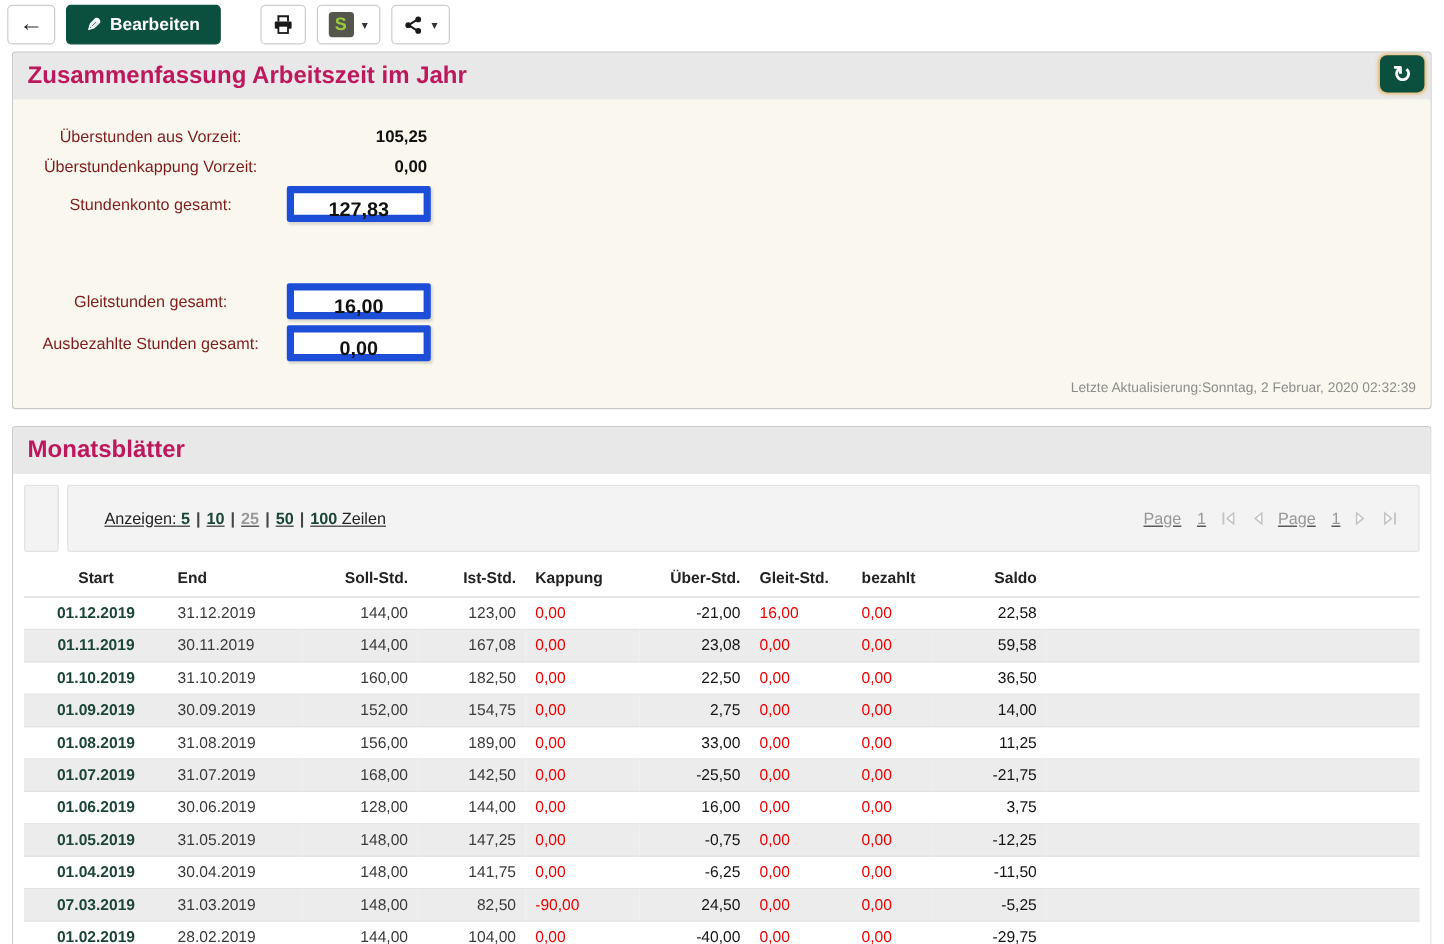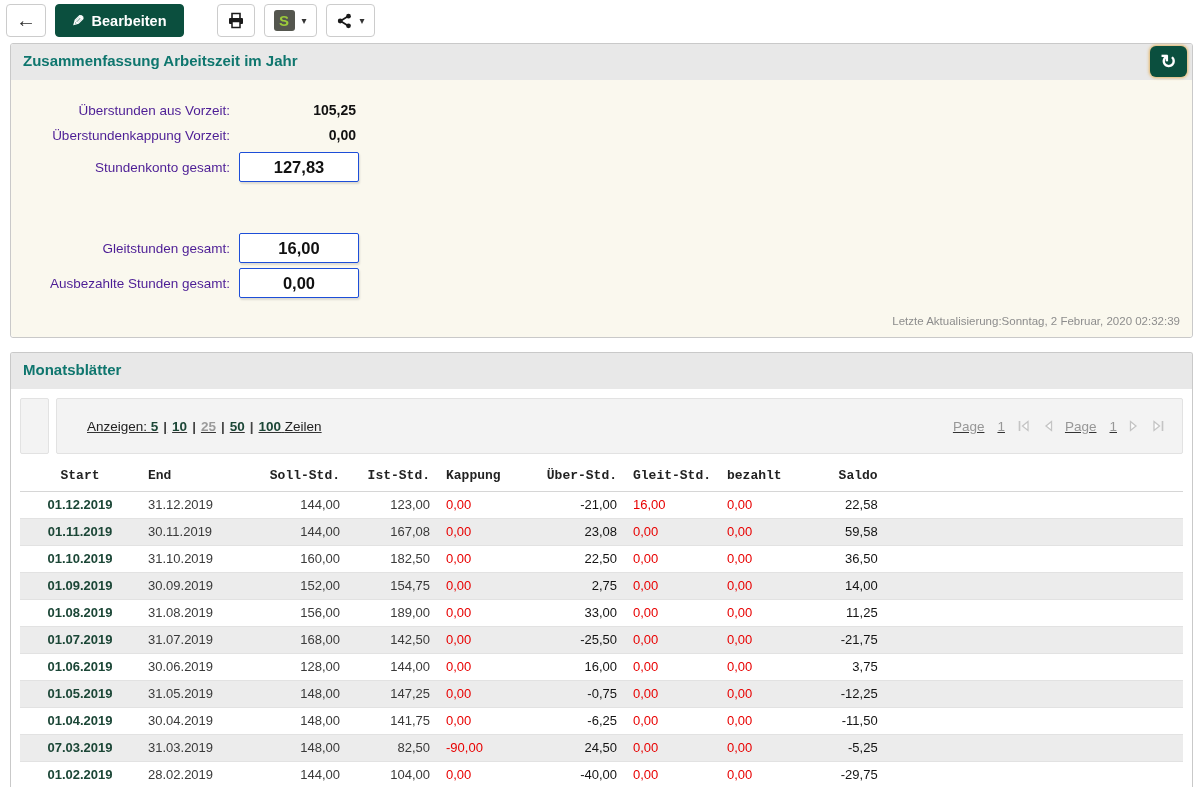--- a/index.html
+++ b/index.html
@@ -16,31 +16,31 @@
   .btn-edit { background: #0b4f3e; border-color: #0b4f3e; color: #fff; font-weight: bold; font-size: 14.5px; padding: 0 16px; }
   .btn-edit .pencil { font-size: 15px; transform: scaleX(-1); }
   .btn-print { margin-left: 24px; }
   .s-badge { width: 21px; height: 21px; background: #54564e; border-radius: 3px; color: #9ccb3b;
     font-weight: bold; font-size: 15px; line-height: 21px; text-align: center; }
 
   
   .panel { margin: 0 10px; border: 1px solid #c9c9c9; border-radius: 3px; background: #fff; }
   .panel-summary { margin-top: 2px; }
   .panel-header { position: relative; background: #e8e8e8; padding: 8px 12px; min-height: 36px; border-radius: 2px 2px 0 0; }
-  .panel-title { font-size: 15px; font-weight: bold; color: #0f766e; }
+  .panel-title { font-size: 20px; font-weight: bold; color: #be185d; }
   .btn-refresh { position: absolute; right: 5px; top: 2px; width: 37px; height: 31px; border: none; border-radius: 6px;
     background: #0b4f3e; color: #fff; font-size: 19px; font-weight: bold; cursor: pointer;
     box-shadow: 0 0 3px 1px rgba(226,164,60,.75); display: flex; align-items: center; justify-content: center; }
 
   
   .summary-body { background: #faf8ee; padding: 22px 10px 4px 10px; border-radius: 0 0 3px 3px; }
   .frow { display: flex; align-items: center; margin-bottom: 5px; }
-  .frow label { width: 218px; text-align: right; padding-right: 9px; font-size: 13.5px; color: #4c1d95; }
+  .frow label { width: 218px; text-align: center; padding-right: 9px; font-size: 13.5px; color: #7f1d1d; }
   .fval { width: 121px; text-align: right; font-weight: bold; font-size: 14px; color: #111; padding-right: 4px; }
-  .fbox { width: 120px; height: 30px; background: #fff; border: 1px solid #1d4ed8; border-radius: 2px;
+  .fbox { width: 120px; height: 30px; background: #fff; border: 6px solid #1d4ed8; border-radius: 2px;
     box-shadow: 1px 2px 2px rgba(0,0,0,.12); font-weight: bold; font-size: 16.5px; color: #111;
     text-align: center; line-height: 28px; }
   .frow-plain { margin-bottom: 9px; }
   .spacer48 { height: 46px; }
   .last-update { text-align: right; font-size: 11.5px; color: #8d8d8d; padding: 12px 2px 6px 0; }
 
   
   .panel-months { margin-top: 14px; border-bottom: none; border-radius: 3px 3px 0 0; }
   .months-body { background: #fff; padding: 9px 9px 0 9px; }
   .table-toolbar { display: flex; gap: 7px; margin-bottom: 7px; }
@@ -50,21 +50,21 @@
   .pagesize { font-size: 13.5px; color: #222; }
   .pagesize .opt { font-weight: bold; color: #1b4636; text-decoration: none; cursor: pointer; }
   .pagesize .opt.selected { color: #9a9a9a; cursor: default; }
   .pagesize .sep { font-weight: bold; color: #444; margin: 0 5px; }
   .pager { display: flex; align-items: center; gap: 11px; color: #979797; font-size: 13.5px; }
   .pager .pnum { margin-left: 2px; }
   .pager button { background: none; border: none; padding: 0; cursor: pointer; display: flex; align-items: center; }
 
   
   table.months { width: 100%; border-collapse: collapse; font-size: 13px; }
-  table.months th { font-weight: bold; color: #222; padding: 7px 8px 8px 8px; border-bottom: 1px solid #d6d6d6; white-space: nowrap; font-family: Liberation Mono, monospace; }
+  table.months th { font-weight: bold; color: #222; padding: 7px 8px 8px 8px; border-bottom: 1px solid #d6d6d6; white-space: nowrap; }
   table.months td { padding: 5px 8px 6px 8px; border-top: 1px solid #e2e2e2; white-space: nowrap; }
   table.months tbody tr:first-child td { border-top: none; }
   table.months tbody tr:nth-child(even) { background: #ececec; }
   .col-start { text-align: center; }
   td.col-start { font-weight: bold; color: #1b4636; cursor: pointer; }
   .col-end { text-align: left; }
   td.col-end { color: #3a3a3a; }
   .col-num { text-align: right; }
   td.col-num { color: #3a3a3a; }
   .col-red { text-align: left; }

